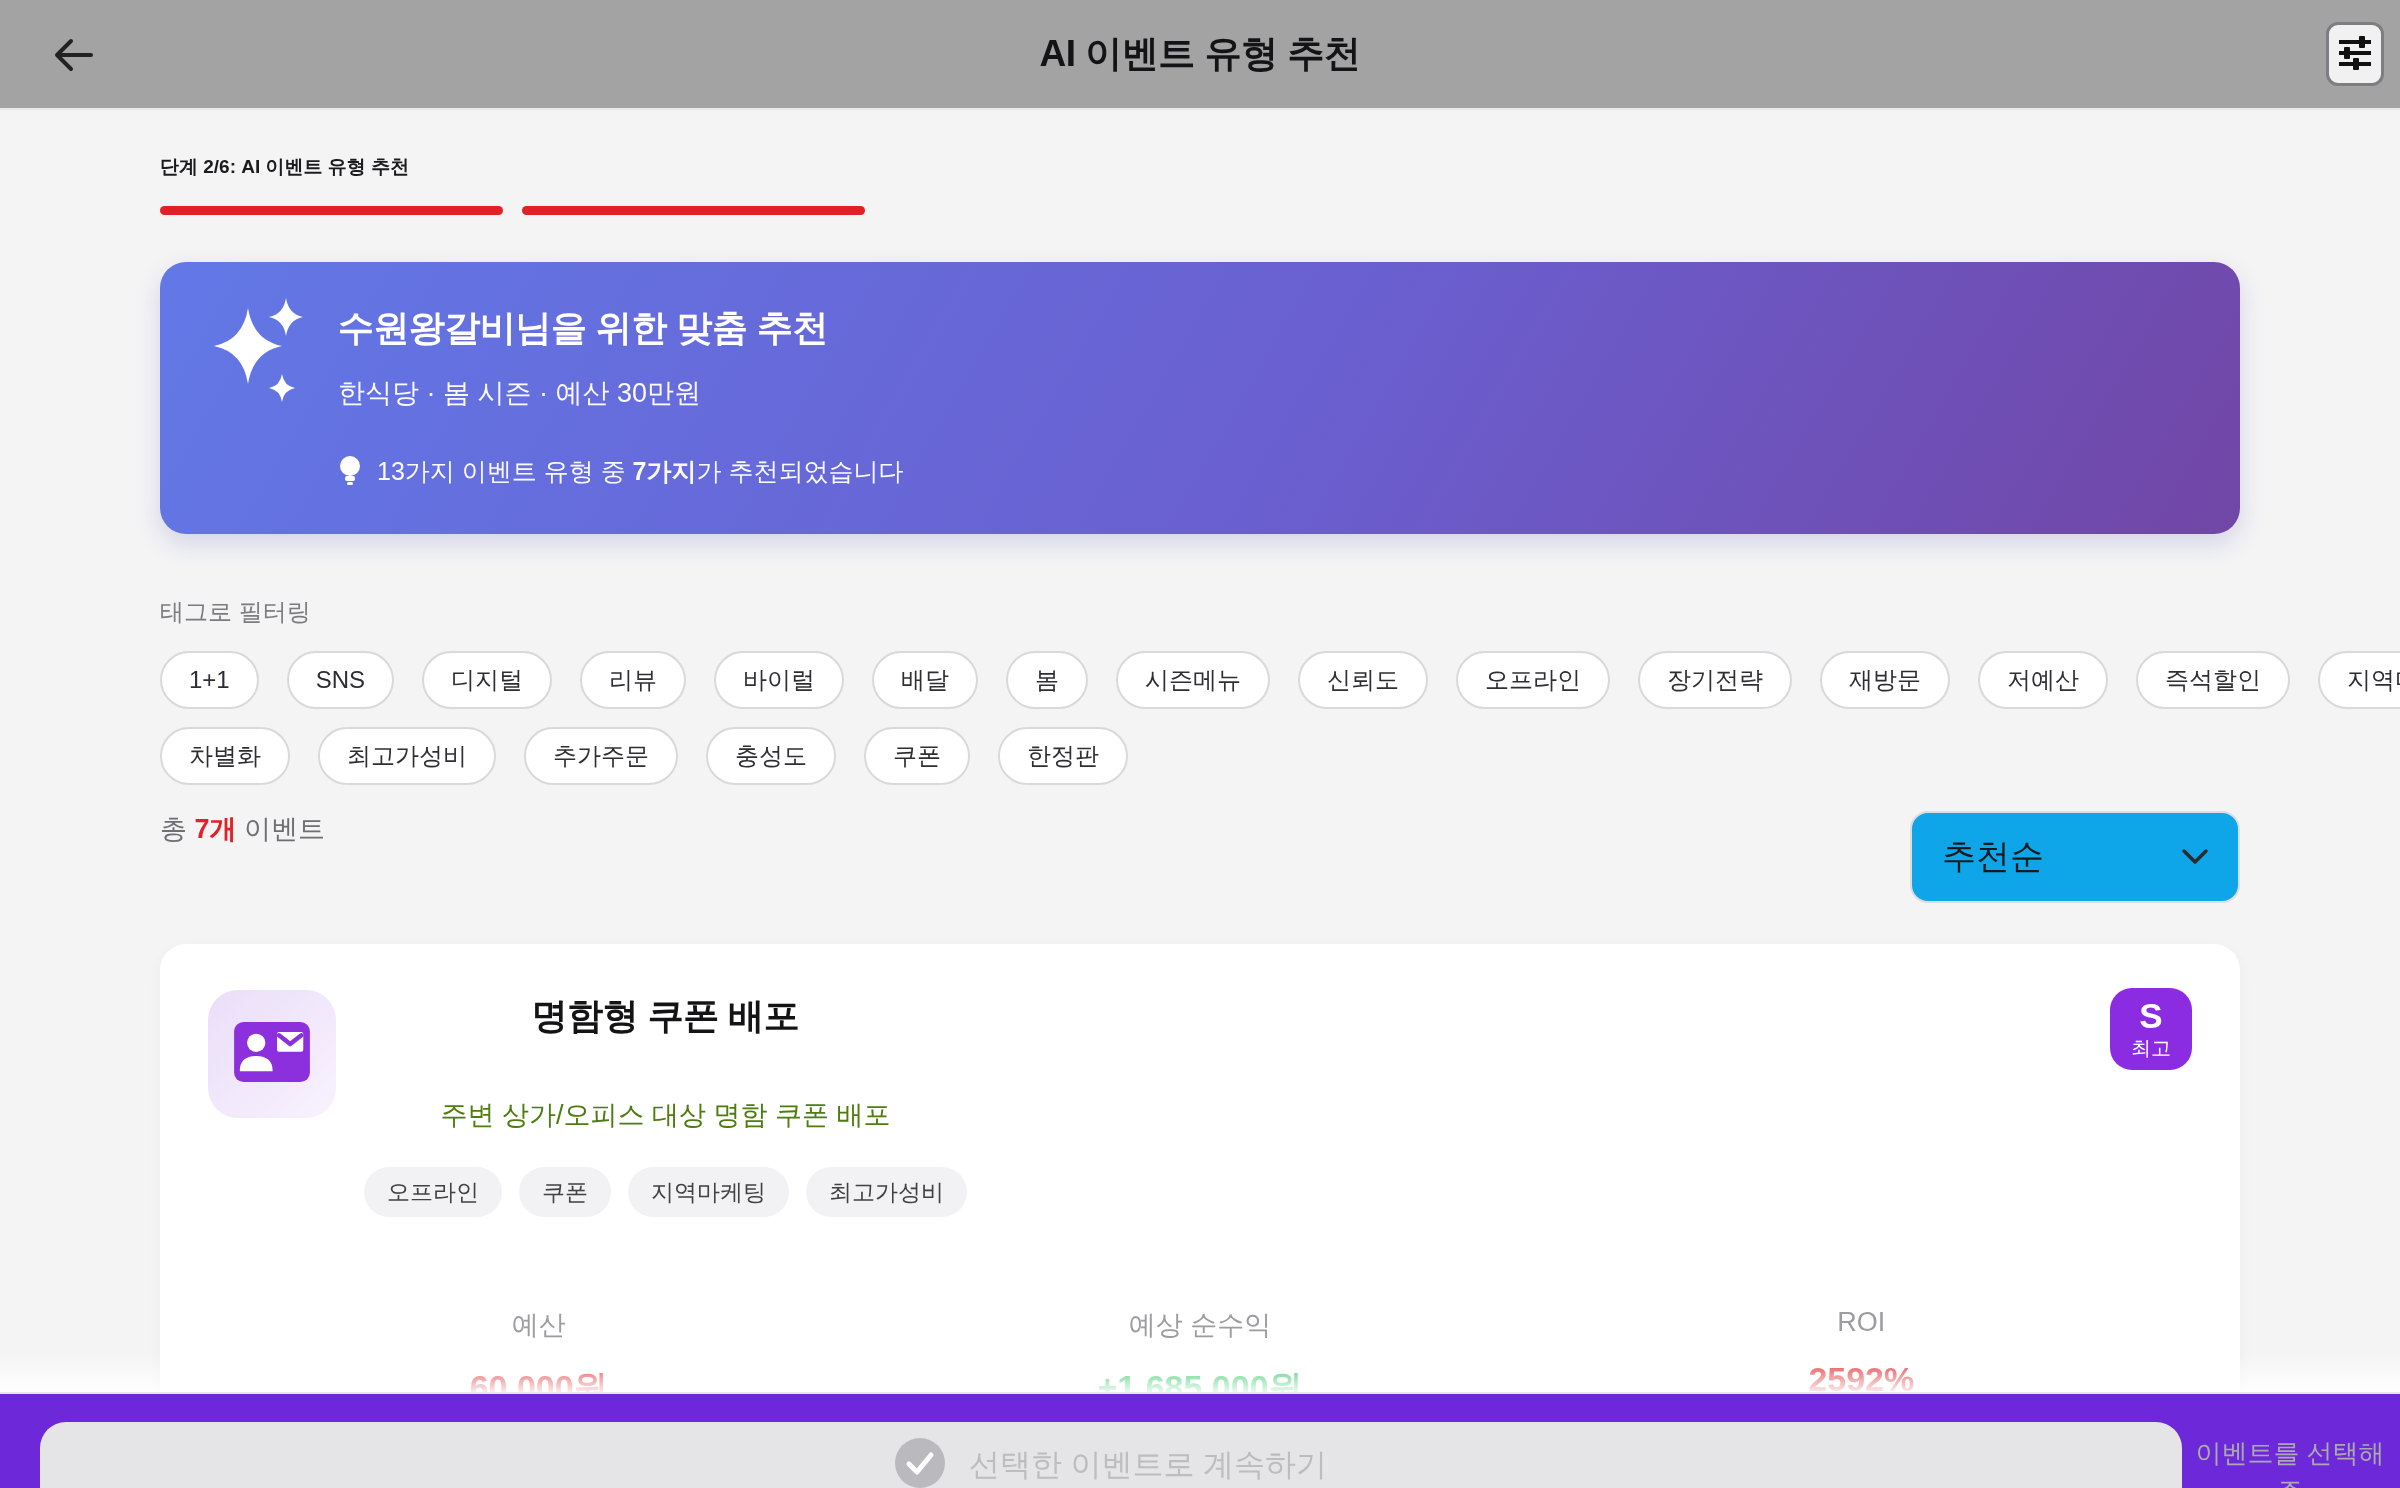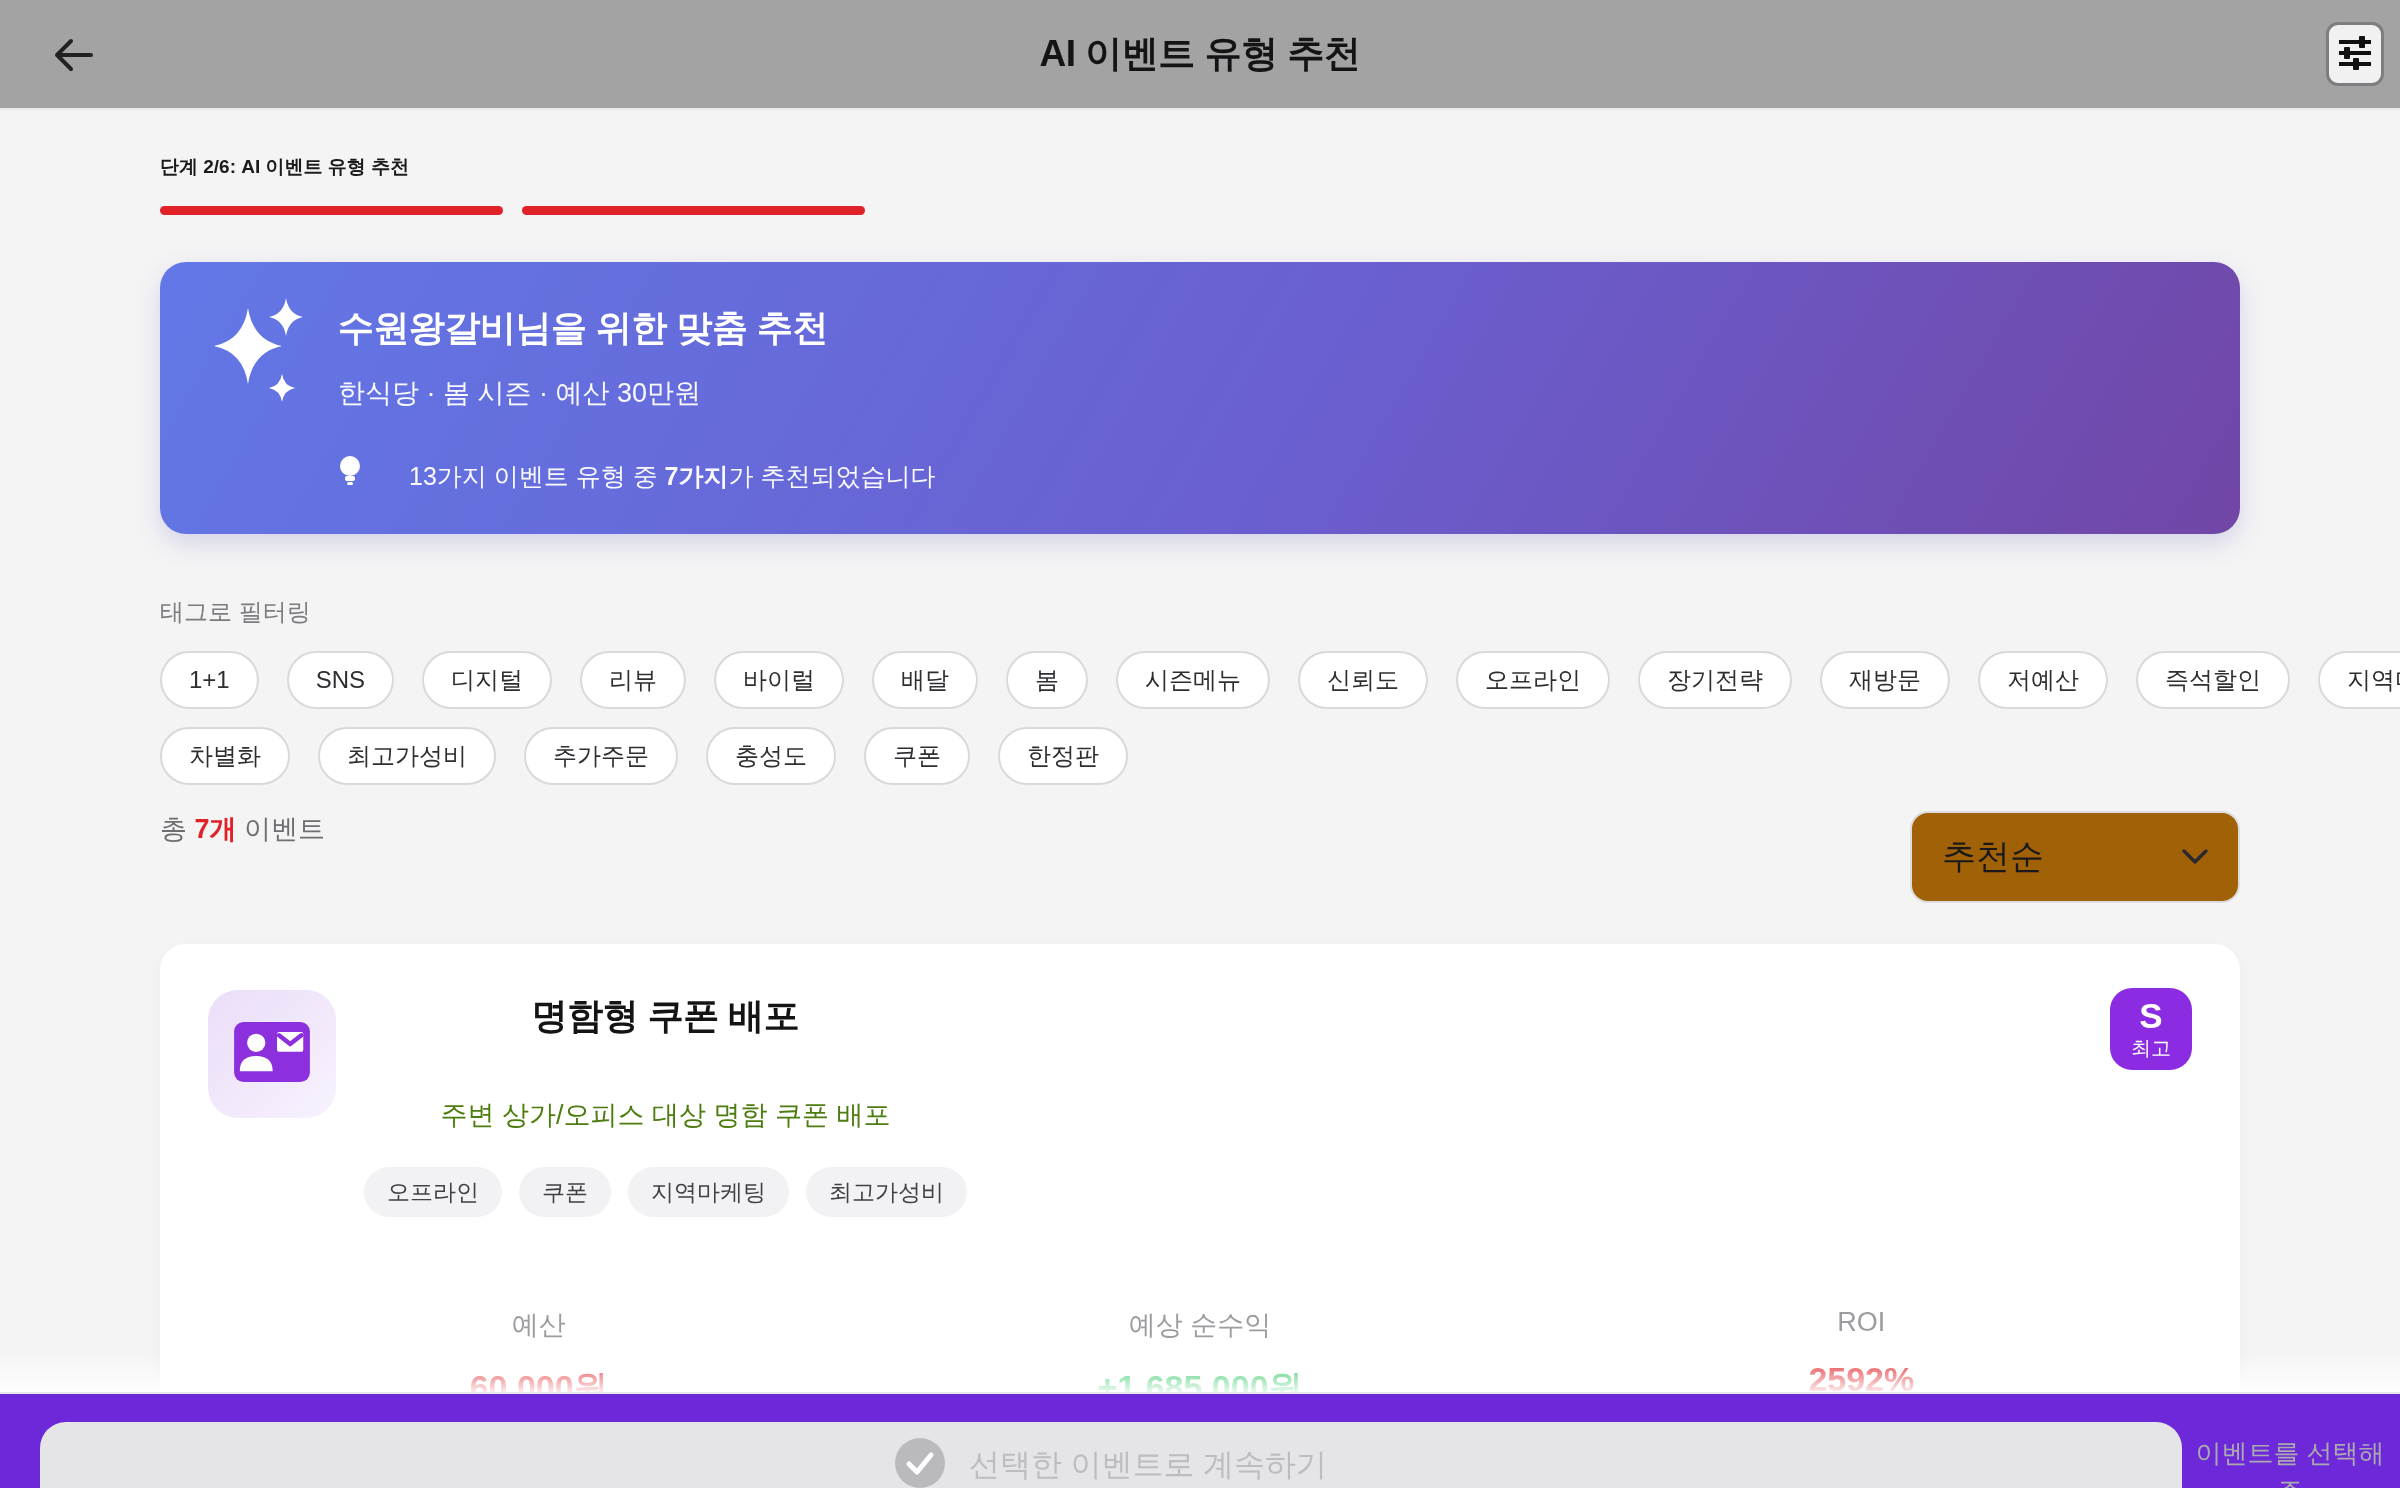--- a/index.html
+++ b/index.html
@@ -37,42 +37,42 @@
   .banner {
     margin-top:47px; height:272px; border-radius:26px;
     background:linear-gradient(120deg,#6278e6 0%,#6a5fd0 55%,#7146a6 100%);
     display:flex; align-items:flex-start; padding-left:50px; color:#ffffff;
     box-shadow:0 10px 24px rgba(80,70,180,0.18);
   }
   .banner-sparkles { margin-top:34px; width:110px; height:120px; flex:0 0 auto; }
   .banner-text { margin-left:18px; margin-top:42px; }
   .banner-title { font-size:36px; font-weight:700; letter-spacing:-0.5px; }
   .banner-subtitle { margin-top:22px; font-size:27px; font-weight:400; color:rgba(255,255,255,0.96); }
-  .banner-info { margin-top:44px; display:flex; align-items:flex-end; font-size:25px; color:rgba(255,255,255,0.97);gap:32px; }
+  .banner-info { margin-top:44px; display:flex; align-items:flex-start; font-size:25px; color:rgba(255,255,255,0.97); }
   .banner-info .bulb { margin-right:15px; }
   .banner-info b { font-weight:700; }
 
   
   .tags-label { margin-top:62px; font-size:24px; color:#7b7b80; }
   .chips-row { display:flex; gap:28px; }
   .chips-row.r1 { margin-top:23px; }
   .chips-row.r2 { margin-top:18px; }
   .chip {
     height:58px; padding:0 27px; background:#ffffff;
     border:2px solid #d9d9dc; border-radius:999px;
     display:flex; align-items:center; font-size:24px; color:#2e2e32; cursor:pointer;
     white-space:nowrap;
   }
 
   
   .list-header { margin-top:26px; display:flex; align-items:flex-start; justify-content:space-between; }
   .count-text { font-size:27px; color:#6e6e73; }
   .count-value { color:#e02127; font-weight:700; }
   .sort-select {
-    width:330px; height:92px; background:#a16207; border:2px solid #dddde0; border-radius:18px;
+    width:330px; height:92px; background:#0ea5e9; border:2px solid #dddde0; border-radius:18px;
     display:flex; align-items:center; padding:0 30px; cursor:pointer; position:relative;
   }
   .sort-value { font-size:34px; color:#19191b; }
   .sort-chevron { position:absolute; right:28px; top:34px; }
 
   
   .event-card {
     margin-top:41px; background:#ffffff; border-radius:26px;
     padding:46px 48px; height:560px; position:relative; cursor:pointer;
     box-shadow:0 4px 14px rgba(0,0,0,0.04);

